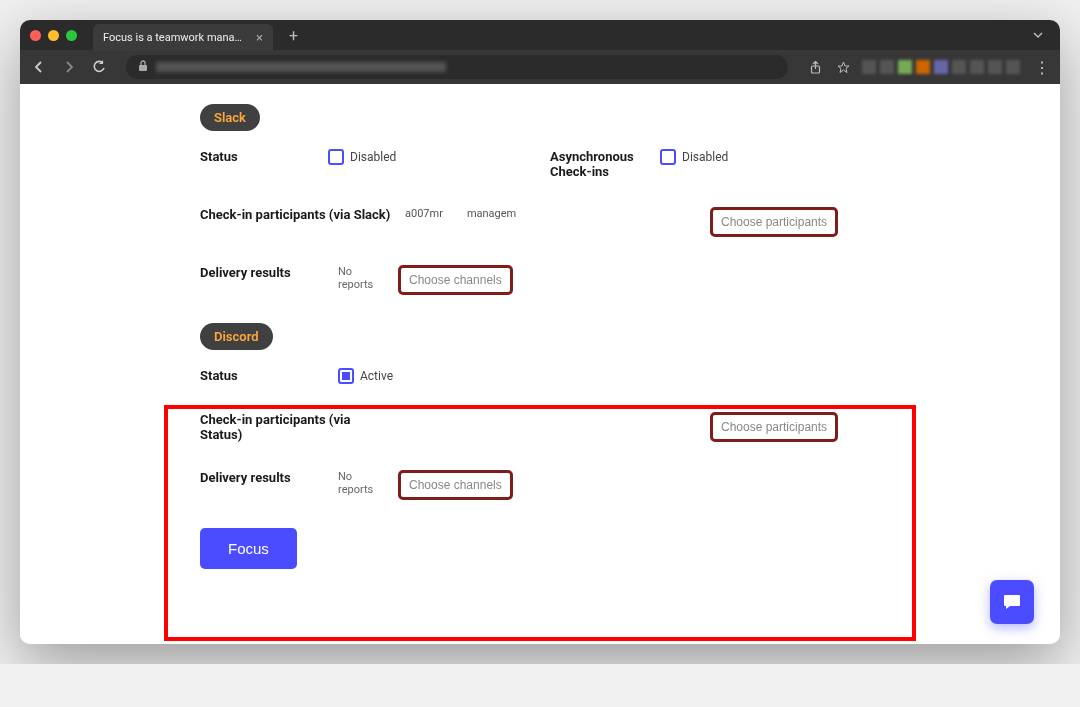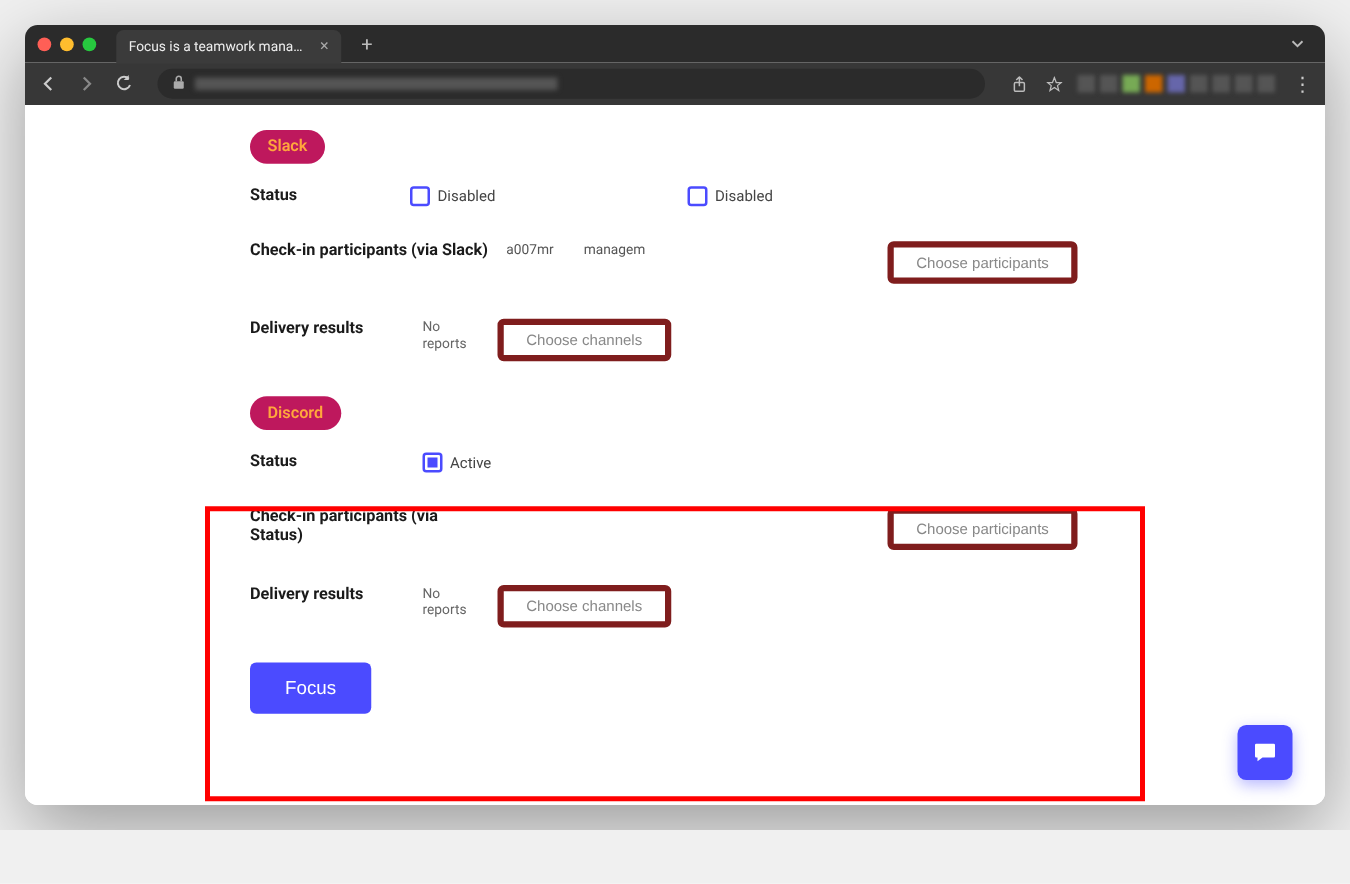--- a/index.html
+++ b/index.html
@@ -153,21 +153,21 @@
       padding: 0;
     }
     .content-card {
       background: #fff;
       width: 700px;
       margin: 0 auto;
       padding: 20px 10px 40px 10px;
       position: relative;
     }
     .section-pill {
-      background: #be185d;
+      background: #404040;
       color: #ffa73c;
       font-weight: 600;
       font-size: 13px;
       padding: 6px 14px;
       border-radius: 14px;
       display: inline-block;
       margin-bottom: 18px;
     }
     .row {
       display: flex;
@@ -219,25 +219,25 @@
       color: #555;
       display: flex;
       gap: 24px;
     }
     .secondary-text {
       font-size: 11px;
       color: #666;
       width: 50px;
     }
     .btn-outline {
-      border: 5px solid #7f1d1d;
+      border: 3px solid #7f1d1d;
       background: #fff;
       color: #888;
       font-size: 12px;
-      padding: 5px 18px;
+      padding: 5px 8px;
       border-radius: 5px;
       cursor: pointer;
     }
     .btn-primary {
       background: #4b4bff;
       color: #fff;
       border: none;
       font-size: 15px;
       font-weight: 500;
       padding: 12px 28px;
@@ -357,20 +357,21 @@
 
       <div class="two-col" style="margin-bottom:28px;">
         <div class="col">
           <span class="label">Status</span>
           <div class="status-group">
             <span class="checkbox"></span>
             <span class="check-text">Disabled</span>
           </div>
         </div>
         <div class="col">
+          <span class="label" style="width:110px;">Asynchronous Check-ins</span>
           <div class="status-group">
             <span class="checkbox"></span>
             <span class="check-text">Disabled</span>
           </div>
         </div>
       </div>
 
       <div class="row">
         <span class="label wide">Check-in participants (via Slack)</span>
         <div class="participants-text">

